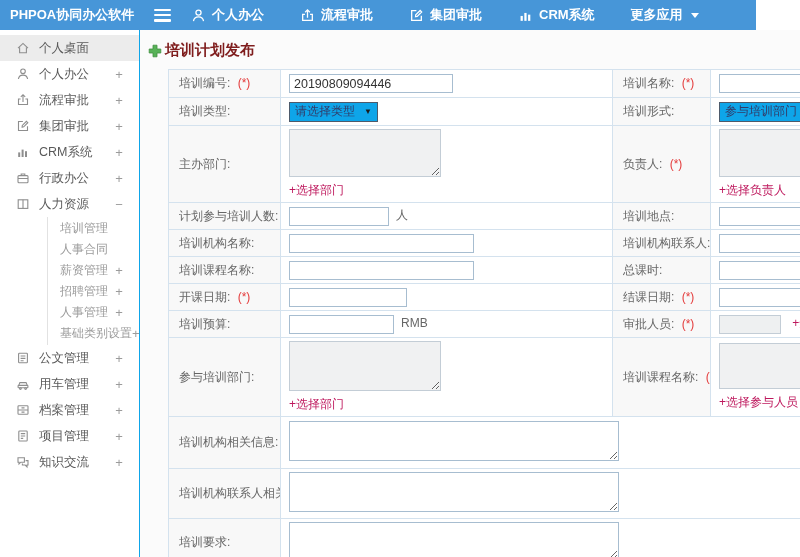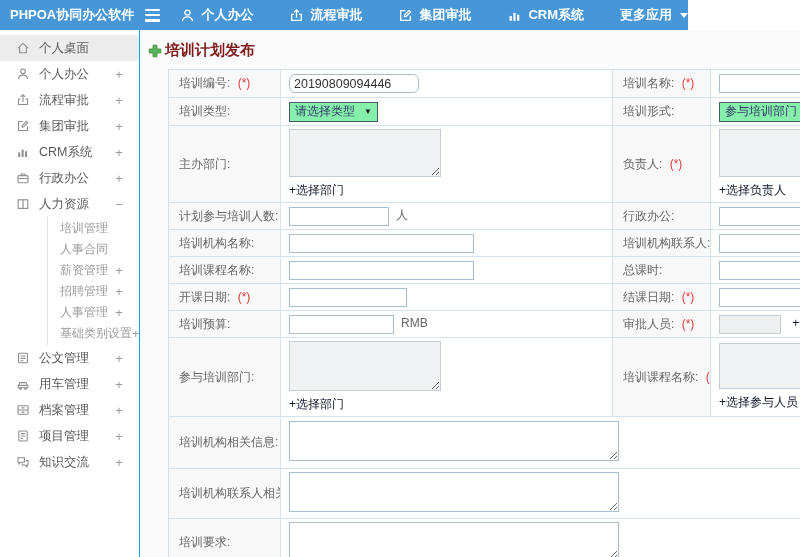--- a/index.html
+++ b/index.html
@@ -1,21 +1,21 @@
 <!DOCTYPE html>
 <html><head>
 <meta charset="utf-8">
 <style>
   * { box-sizing: border-box; margin: 0; padding: 0; }
   html,body { width:800px; height:557px; overflow:hidden; }
   body { font-family: "Liberation Sans", "DejaVu Sans", sans-serif; background:#fff; }
   .screen { position:relative; width:800px; height:557px; overflow:hidden; background:#fff; }
 
   
-  .topbar { position:absolute; top:0; left:0; width:688px; height:30px; background:#4796d8;
+  .topbar { position:absolute; top:0; left:0; width:756px; height:30px; background:#4796d8;
             display:flex; align-items:center; z-index:5; }
   .brand { width:148px; padding-left:10px; color:#fff; font-size:13px; font-weight:bold; white-space:nowrap; }
   .hamburger { width:17px; height:13px; margin:0 20px 0 6px; display:flex; flex-direction:column; justify-content:space-between; cursor:pointer; }
   .hamburger i { display:block; height:2.5px; background:#fff; border-radius:1px; }
   .topnav { display:flex; align-items:center; gap:36px; }
   .topnav .nav-item { display:flex; align-items:center; gap:6px; color:#fff; font-size:13px; font-weight:bold; cursor:pointer; white-space:nowrap; }
   .topnav svg { display:block; }
   .caret-down { width:0; height:0; border-left:4.5px solid transparent; border-right:4.5px solid transparent; border-top:5px solid #fff; margin-left:2px; }
 
   
@@ -36,27 +36,27 @@
   .page-title svg { margin-right:3px; }
 
   
   table.form { margin:9px 0 0 28px; width:1040px; table-layout:fixed; border-collapse:collapse; background:#fff; }
   td { border:1px solid #d4e2ee; font-size:12px; color:#666; padding:3px 8px; vertical-align:middle; }
   td.lbl { background:#f8f8f8; padding-left:10px; white-space:nowrap; overflow:hidden; }
   .req { color:#e43b3b; margin-left:4px; }
   .txt { height:19px; border:1px solid #a7bdd0; padding:1px 4px; font-size:12.5px; color:#333;
          font-family:inherit; background:#fff; vertical-align:middle; }
   .txt.grey { background:#eef0f1; border-color:#c3cdd6; }
-  .sel { display:inline-flex; align-items:center; border:1px solid #4d5a6b; background:#86efac;
+  .sel { display:inline-flex; align-items:center; border:1px solid #4d5a6b; background:#0ea5e9;
          height:20px; padding:0 5px; font-size:12px; color:#333a66; cursor:pointer; white-space:nowrap; }
   .sel .arrow { margin-left:9px; font-size:8px; color:#1b1b1b; }
   textarea { font-family:inherit; font-size:12px; color:#333; resize:both; }
   .ta-grey { background:#f0f1f2; border:1px solid #c3cdd6; }
   .ta-white { background:#fff; border:1px solid #a7bdd0; }
-  a.link { color:#0f172a; font-size:12px; text-decoration:none; cursor:pointer; white-space:nowrap; }
+  a.link { color:#be185d; font-size:12px; text-decoration:none; cursor:pointer; white-space:nowrap; }
   .suffix { margin-left:7px; color:#666; }
   .link-row { margin-top:2px; }
   .nowrap { white-space:nowrap; overflow:hidden; }
 </style>
 </head>
 <body>
 
 <div class="screen">
 
   <div class="topbar">
@@ -269,21 +269,21 @@
           <col style="width:498px">
         </colgroup>
 
       <tbody>
           <tr style="height:28px">
         <td class="lbl">
           <span>培训编号:</span>
           <span class="req">(*)</span>
         </td>
         <td>
-          <input class="txt" style="width: 130px; border-radius: 6px;" value="20190809094446">
+          <input class="txt" style="width: 164px;" value="20190809094446">
         </td>
         <td class="lbl">
           <span>培训名称:</span>
           <span class="req">(*)</span>
         </td>
         <td>
           <input class="txt" style="width: 150px;">
         </td>
       </tr>
 
@@ -328,21 +328,21 @@
 
       <tr style="height:27px">
         <td class="lbl">
           <span>计划参与培训人数:</span>
           
         </td>
         <td class="nowrap">
           <input class="txt" style="width: 100px;"><span class="suffix">人</span>
         </td>
         <td class="lbl">
-          <span>行政办公:</span>
+          <span>培训地点:</span>
         </td>
         <td>
           <input class="txt" style="width: 150px;">
         </td>
       </tr>
 
       <tr style="height:27px">
         <td class="lbl">
           <span>培训机构名称:</span>
         </td>

